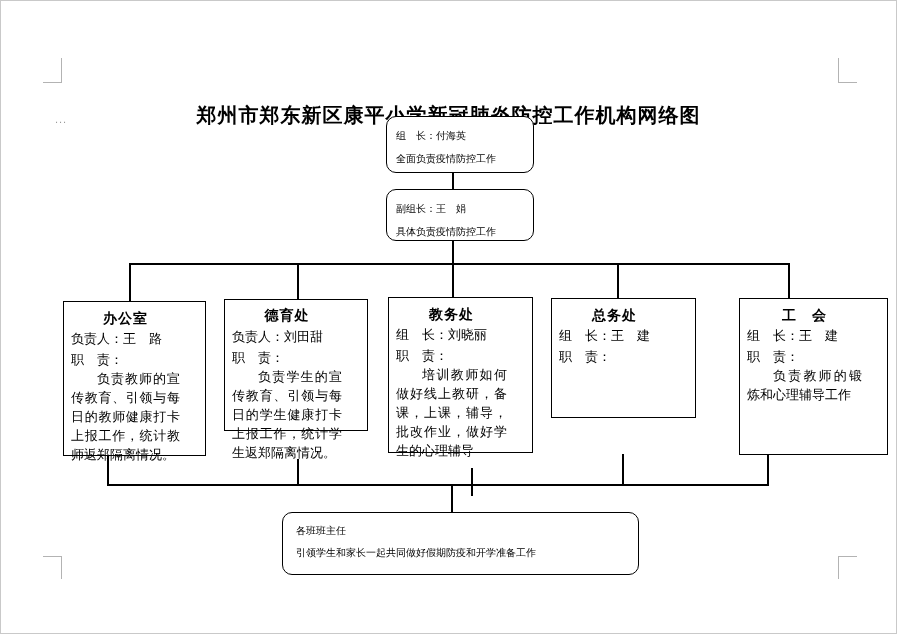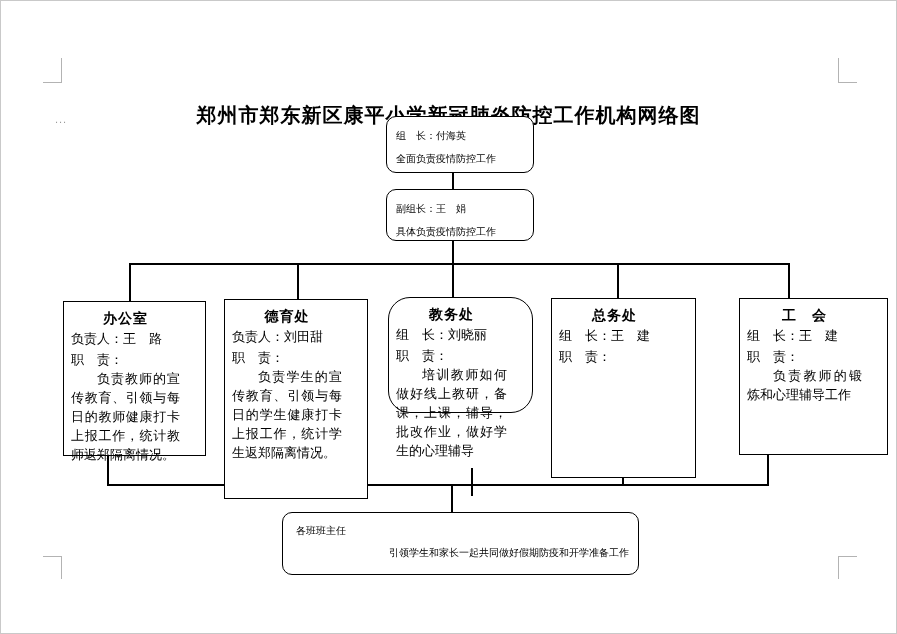--- a/index.html
+++ b/index.html
@@ -112,45 +112,45 @@
     <div class="bline">具体负责疫情防控工作</div>
   </div>
 
   <div class="box dept" style="left:62px; top:300px; width:143px; height:155px;">
     <div class="dept-title">办公室</div>
     <div class="dept-role">负责人：王　路</div>
     <div class="dept-duty-label">职　责：</div>
     <div class="dept-duty">负责教师的宣传教育、引领与每日的教师健康打卡上报工作，统计教师返郑隔离情况。</div>
   </div>
 
-  <div class="box dept" style="left:223px; top:298px; width:144px; height:200px;">
+  <div class="box dept" style="left:223px; top:298px; width:144px; height:132px;font-family:Liberation Serif, serif;">
     <div class="dept-title">德育处</div>
     <div class="dept-role">负责人：刘田甜</div>
     <div class="dept-duty-label">职　责：</div>
     <div class="dept-duty">负责学生的宣传教育、引领与每日的学生健康打卡上报工作，统计学生返郑隔离情况。</div>
   </div>
 
-  <div class="box dept" style="left:387px; top:296px; width:145px; height:116px;border-radius:22px;">
+  <div class="box dept" style="left:387px; top:296px; width:145px; height:156px;">
     <div class="dept-title">教务处</div>
     <div class="dept-role">组　长：刘晓丽</div>
     <div class="dept-duty-label">职　责：</div>
     <div class="dept-duty">培训教师如何做好线上教研，备课，上课，辅导，批改作业，做好学生的心理辅导</div>
   </div>
 
-  <div class="box dept" style="left:550px; top:297px; width:145px; height:180px;">
+  <div class="box dept" style="left:550px; top:297px; width:145px; height:120px;">
     <div class="dept-title">总务处</div>
     <div class="dept-role">组　长：王　建</div>
     <div class="dept-duty-label">职　责：</div>
   </div>
 
   <div class="box dept" style="left:713px; top:297px; width:149px; height:157px;margin-left:25px;">
     <div class="dept-title">工　会</div>
     <div class="dept-role">组　长：王　建</div>
     <div class="dept-duty-label">职　责：</div>
     <div class="dept-duty">负责教师的锻炼和心理辅导工作</div>
   </div>
 
   <div class="box two-line-box" style="left:275px; top:511px; width:357px; height:63px; padding-left:13px;margin-left:6px;">
     <div class="bline" style="line-height:22px;">各班班主任</div>
-    <div class="bline" style="line-height:22px;text-align:right;">引领学生和家长一起共同做好假期防疫和开学准备工作</div>
+    <div class="bline" style="line-height:22px;">引领学生和家长一起共同做好假期防疫和开学准备工作</div>
   </div>
 
 </div>
 
 </body></html>

